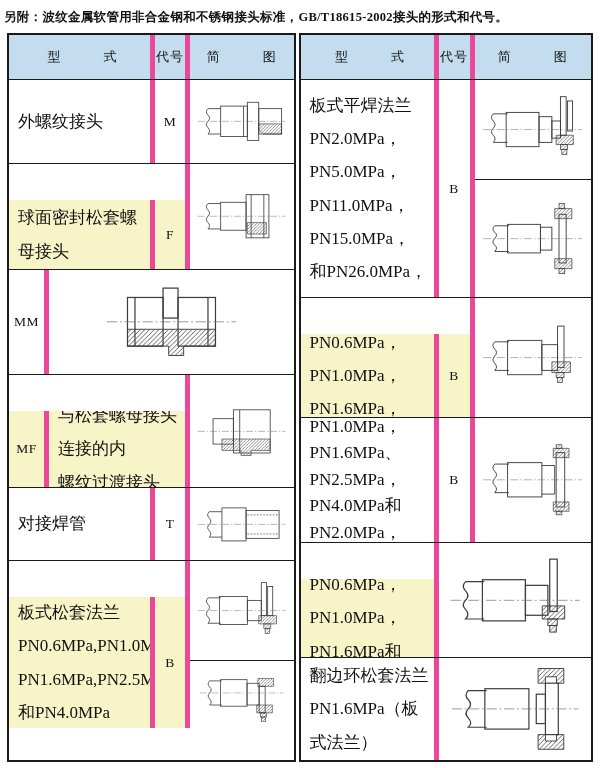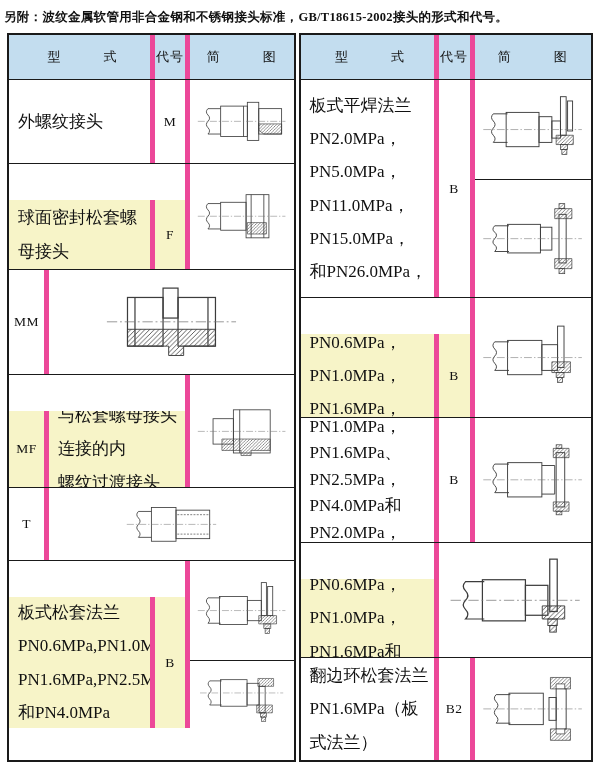--- a/index.html
+++ b/index.html
@@ -140,20 +140,23 @@
           <rect x="30" y="30" width="32" height="40"></rect>
           <rect x="62" y="16" width="58" height="68"></rect>
           <line x1="72" y1="16" x2="72" y2="84"></line>
           <path class="f" d="M44,62 H120 V80 H90 V88 H74 V80 H44 Z"></path>
           <line class="cl" x1="6" y1="50" x2="144" y2="50"></line>
         </svg>
       </div>
     </div>
 
     <div class="row" style="height:73px">
+      <div class="cell c-type">
+          <span>对接焊管</span>
+        </div>
       <div class="cell c-code">T</div>
       <div class="cell c-diag">
         <svg class="diag" viewBox="0 0 150 100">
           <path d="M44,30 H24 q-5,5 0,10 t0,10 t0,10 t0,10 H44"></path>
           <rect x="44" y="24" width="38" height="52"></rect>
           <rect x="82" y="28" width="52" height="44"></rect>
           <line class="dsh" x1="84" y1="35" x2="132" y2="35"></line>
           <line class="dsh" x1="84" y1="65" x2="132" y2="65"></line>
           <line class="cl" x1="6" y1="50" x2="144" y2="50"></line>
         </svg>
@@ -318,21 +321,20 @@
           <line class="cl" x1="6" y1="50" x2="144" y2="50"></line>
         </svg>
       </div>
     </div>
 
     <div class="row" style="height:103px">
       <div class="cell c-type">
           <span>翻边环松套法兰
 PN1.6MPa（板式法兰）</span>
         </div>
-      <div class="cell c-code">B2</div>
       <div class="cell c-diag">
         <svg class="diag" viewBox="0 0 150 100">
           <path d="M44,30 H24 q-5,5 0,10 t0,10 t0,10 t0,10 H44"></path>
           <rect x="42" y="28" width="48" height="44"></rect>
           <rect x="98" y="34" width="10" height="32"></rect>
           <rect x="108" y="22" width="14" height="56"></rect>
           <path class="f" d="M100,6 h28 v16 h-8 v-7 h-12 v7 h-8 z"></path>
           <path class="f" d="M100,94 h28 v-16 h-8 v7 h-12 v-7 h-8 z"></path>
           <line class="cl" x1="6" y1="50" x2="144" y2="50"></line>
         </svg>

